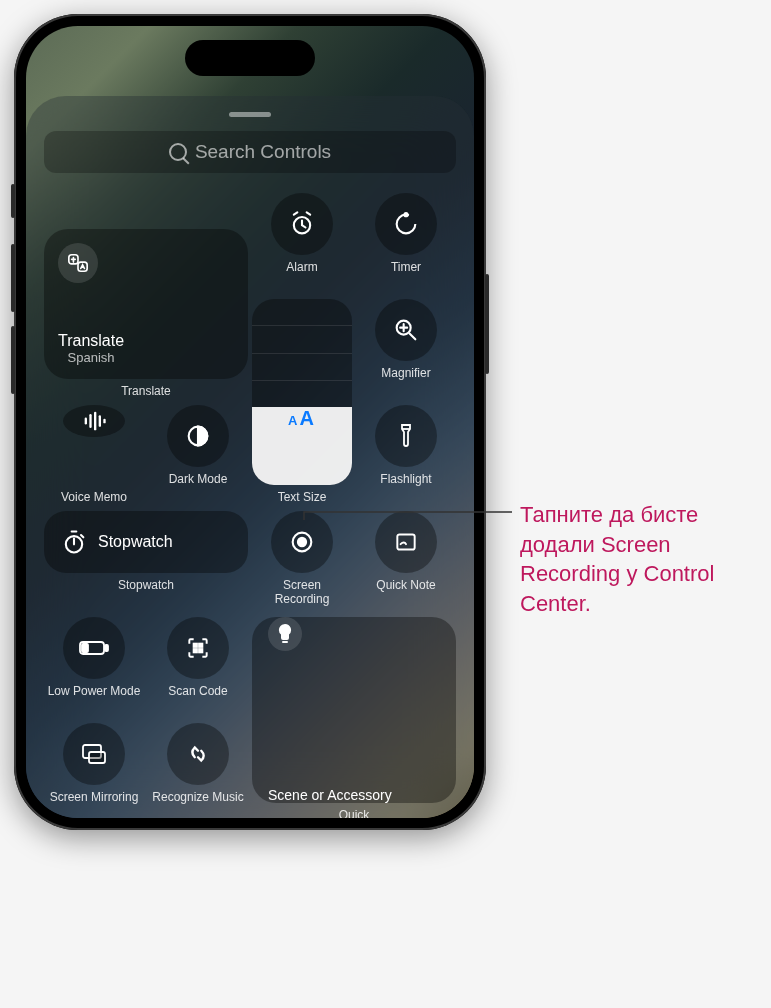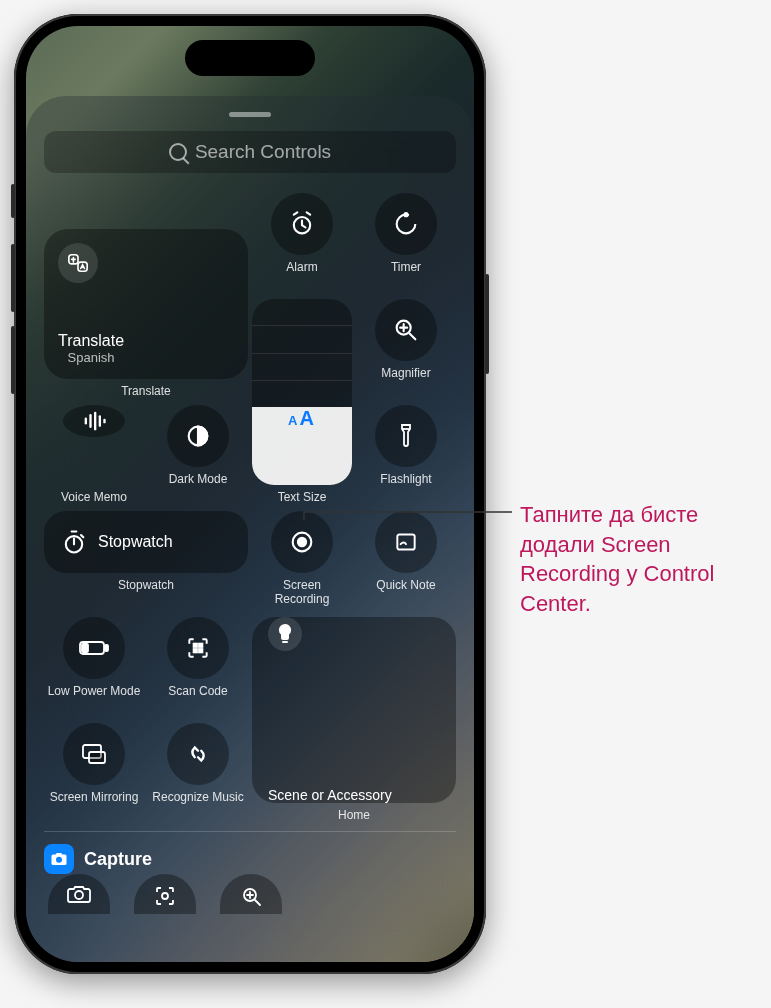--- a/index.html
+++ b/index.html
@@ -8,21 +8,21 @@
     background: #f5f5f5;
     width: 771px;
     height: 1008px;
     position: relative;
   }
   .phone {
     position: absolute;
     left: 14px;
     top: 14px;
     width: 472px;
-    height: 960px;
+    height: 816px;
     background: #000;
     border-radius: 64px;
     padding: 12px;
     box-shadow: 0 0 0 2px #3a3a3a inset, 0 8px 30px rgba(0,0,0,0.4);
   }
   .side-btn {
     position: absolute;
     background: #2a2a2a;
     border-radius: 3px;
   }
@@ -388,21 +388,21 @@
         <div class="tile home-card span2 tall" style="grid-column:3/5; grid-row:5/7;">
           <div class="chip rect">
             <div class="bulb">
               <svg width="18" height="22" viewBox="0 0 18 22" fill="#fff">
                 <path d="M9 1a6 6 0 00-4 10.5V15a2 2 0 002 2h4a2 2 0 002-2v-3.5A6 6 0 009 1z"></path>
                 <rect x="6" y="18" width="6" height="2" rx="1"></rect>
               </svg>
             </div>
             <div class="scene">Scene or Accessory</div>
           </div>
-          <div class="lbl">Home</div>
+          <div class="lbl">Quick</div>
         </div>
 
         <div class="tile" style="grid-column:1; grid-row:6;">
           <div class="chip">
             <svg width="28" height="24" viewBox="0 0 28 24" fill="none" stroke="#fff" stroke-width="1.8">
               <rect x="3" y="3" width="18" height="13" rx="2"></rect>
                 <rect x="9" y="10" width="16" height="11" rx="2" fill="rgba(0,0,0,0.35)"></rect>
             </svg>
           </div>
           <div class="lbl">Screen Mirroring</div>

